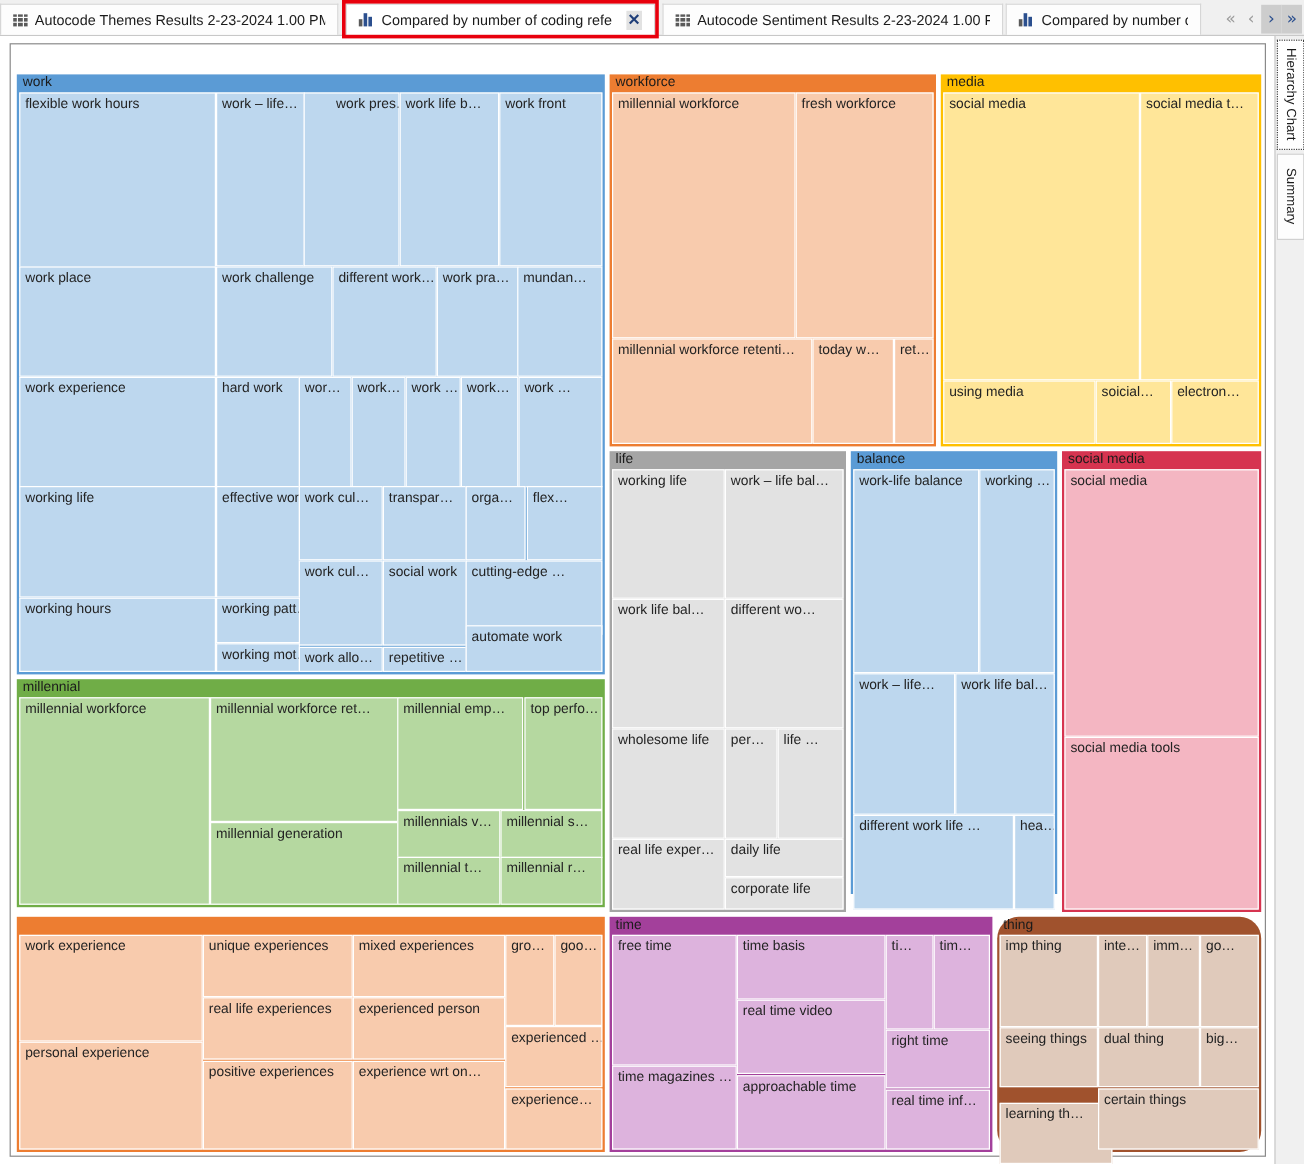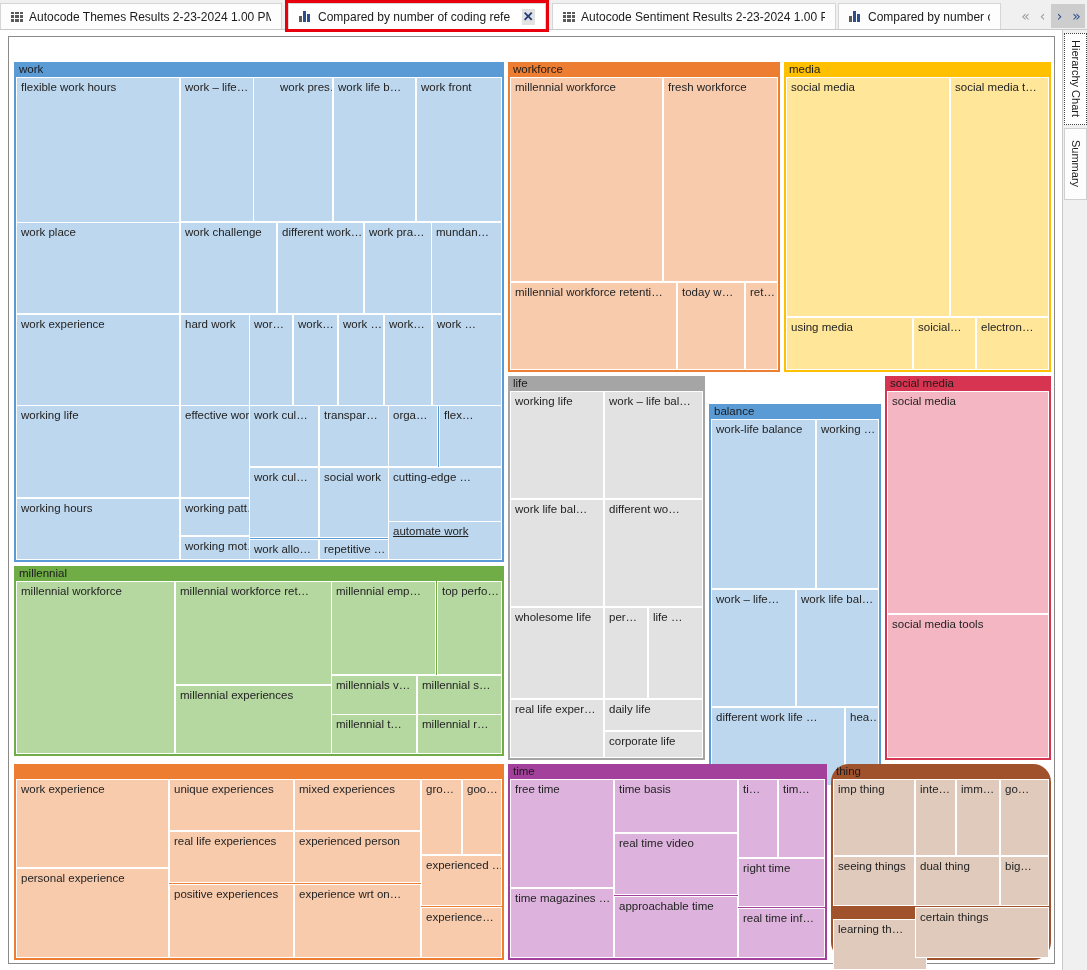--- a/index.html
+++ b/index.html
@@ -215,21 +215,21 @@
           <div class="cell" style="left: 372px; top: 328px; width: 50px; height: 62px; background: rgb(189, 215, 238);">orga…</div>
           <div class="cell" style="left: 423px; top: 328px; width: 63px; height: 62px; background: rgb(189, 215, 238);">flex…</div>
           <div class="cell" style="left: 233px; top: 390px; width: 70px; height: 71px; background: rgb(189, 215, 238);">work cul…</div>
           <div class="cell" style="left: 303px; top: 390px; width: 70px; height: 71px; background: rgb(189, 215, 238);">social work</div>
           <div class="cell" style="left: 372px; top: 390px; width: 114px; height: 62px; background: rgb(189, 215, 238);">cutting-edge …</div>
           <div class="cell" style="left: 0px; top: 421px; width: 164px; height: 62px; background: rgb(189, 215, 238);">working hours</div>
           <div class="cell" style="left: 164px; top: 421px; width: 70px; height: 38px; background: rgb(189, 215, 238);">working patt…</div>
           <div class="cell" style="left: 164px; top: 459px; width: 70px; height: 24px; background: rgb(189, 215, 238);">working mot…</div>
           <div class="cell" style="left: 233px; top: 462px; width: 70px; height: 21px; background: rgb(189, 215, 238);">work allo…</div>
           <div class="cell" style="left: 303px; top: 462px; width: 70px; height: 21px; background: rgb(189, 215, 238);">repetitive …</div>
-          <div class="cell" style="left: 372px; top: 444px; width: 114px; height: 39px; background: rgb(189, 215, 238); text-decoration: underline;">automate work</div>
+          <div class="cell" style="left: 372px; top: 444px; width: 114px; height: 39px; background: rgb(189, 215, 238);">automate work</div>
         </div>
       </div>
       <div class="grp" style="left: 494px; top: 0px; width: 272px; height: 310px; background: rgb(237, 125, 49);">
         <div class="ghead">workforce</div>
         <div class="gbody">
           <div class="cell" style="left: 0px; top: 0px; width: 153px; height: 205px; background: rgb(248, 203, 173);">millennial workforce</div>
           <div class="cell" style="left: 153px; top: 0px; width: 115px; height: 205px; background: rgb(248, 203, 173);">fresh workforce</div>
           <div class="cell" style="left: 0px; top: 205px; width: 167px; height: 88px; background: rgb(248, 203, 173);">millennial workforce retenti…</div>
           <div class="cell" style="left: 167px; top: 205px; width: 68px; height: 88px; background: rgb(248, 203, 173);">today w…</div>
           <div class="cell" style="left: 235px; top: 205px; width: 33px; height: 88px; background: rgb(248, 203, 173);">ret…</div>
@@ -253,21 +253,21 @@
           <div class="cell" style="left: 0px; top: 108px; width: 94px; height: 108px; background: rgb(226, 226, 226);">work life bal…</div>
           <div class="cell" style="left: 94px; top: 108px; width: 99px; height: 108px; background: rgb(226, 226, 226);">different wo…</div>
           <div class="cell" style="left: 0px; top: 216px; width: 94px; height: 92px; background: rgb(226, 226, 226);">wholesome life</div>
           <div class="cell" style="left: 94px; top: 216px; width: 44px; height: 92px; background: rgb(226, 226, 226);">per…</div>
           <div class="cell" style="left: 138px; top: 216px; width: 55px; height: 92px; background: rgb(226, 226, 226);">life …</div>
           <div class="cell" style="left: 0px; top: 308px; width: 94px; height: 59px; background: rgb(226, 226, 226);">real life exper…</div>
           <div class="cell" style="left: 94px; top: 308px; width: 99px; height: 32px; background: rgb(226, 226, 226);">daily life</div>
           <div class="cell" style="left: 94px; top: 340px; width: 99px; height: 27px; background: rgb(226, 226, 226);">corporate life</div>
         </div>
       </div>
-      <div class="grp" style="left: 695px; top: 314px; width: 172px; height: 369px; background: rgb(91, 155, 213); margin-top: 28px;">
+      <div class="grp" style="left: 695px; top: 314px; width: 172px; height: 369px; background: rgb(91, 155, 213);">
         <div class="ghead">balance</div>
         <div class="gbody">
           <div class="cell" style="left: 0px; top: 0px; width: 105px; height: 170px; background: rgb(189, 215, 238);">work-life balance</div>
           <div class="cell" style="left: 105px; top: 0px; width: 63px; height: 170px; background: rgb(189, 215, 238);">working …</div>
           <div class="cell" style="left: 0px; top: 170px; width: 85px; height: 118px; background: rgb(189, 215, 238);">work – life…</div>
           <div class="cell" style="left: 85px; top: 170px; width: 83px; height: 118px; background: rgb(189, 215, 238);">work life bal…</div>
           <div class="cell" style="left: 0px; top: 288px; width: 134px; height: 79px; background: rgb(189, 215, 238);">different work life …</div>
           <div class="cell" style="left: 134px; top: 288px; width: 34px; height: 79px; background: rgb(189, 215, 238);">hea…</div>
         </div>
       </div>
@@ -276,21 +276,21 @@
         <div class="gbody">
           <div class="cell" style="left: 0px; top: 0px; width: 162px; height: 223px; background: rgb(244, 182, 194);">social media</div>
           <div class="cell" style="left: 0px; top: 223px; width: 162px; height: 144px; background: rgb(244, 182, 194);">social media tools</div>
         </div>
       </div>
       <div class="grp" style="left: 0px; top: 504px; width: 490px; height: 190px; background: rgb(112, 173, 71);">
         <div class="ghead">millennial</div>
         <div class="gbody">
           <div class="cell" style="left: 0px; top: 0px; width: 159px; height: 173px; background: rgb(181, 216, 160);">millennial workforce</div>
           <div class="cell" style="left: 159px; top: 0px; width: 157px; height: 104px; background: rgb(181, 216, 160);">millennial workforce ret…</div>
-          <div class="cell" style="left: 159px; top: 104px; width: 157px; height: 69px; background: rgb(181, 216, 160);">millennial experiences</div>
+          <div class="cell" style="left: 159px; top: 104px; width: 157px; height: 69px; background: rgb(181, 216, 160);">millennial generation</div>
           <div class="cell" style="left: 315px; top: 0px; width: 105px; height: 94px; background: rgb(181, 216, 160);">millennial emp…</div>
           <div class="cell" style="left: 421px; top: 0px; width: 65px; height: 94px; background: rgb(181, 216, 160);">top perfo…</div>
           <div class="cell" style="left: 315px; top: 94px; width: 86px; height: 40px; background: rgb(181, 216, 160);">millennials v…</div>
           <div class="cell" style="left: 401px; top: 94px; width: 85px; height: 40px; background: rgb(181, 216, 160);">millennial s…</div>
           <div class="cell" style="left: 315px; top: 133px; width: 86px; height: 40px; background: rgb(181, 216, 160);">millennial t…</div>
           <div class="cell" style="left: 401px; top: 133px; width: 85px; height: 40px; background: rgb(181, 216, 160);">millennial r…</div>
         </div>
       </div>
       <div class="grp" style="left: 0px; top: 702px; width: 490px; height: 196px; background: rgb(237, 125, 49);">
         <div class="gbody">

